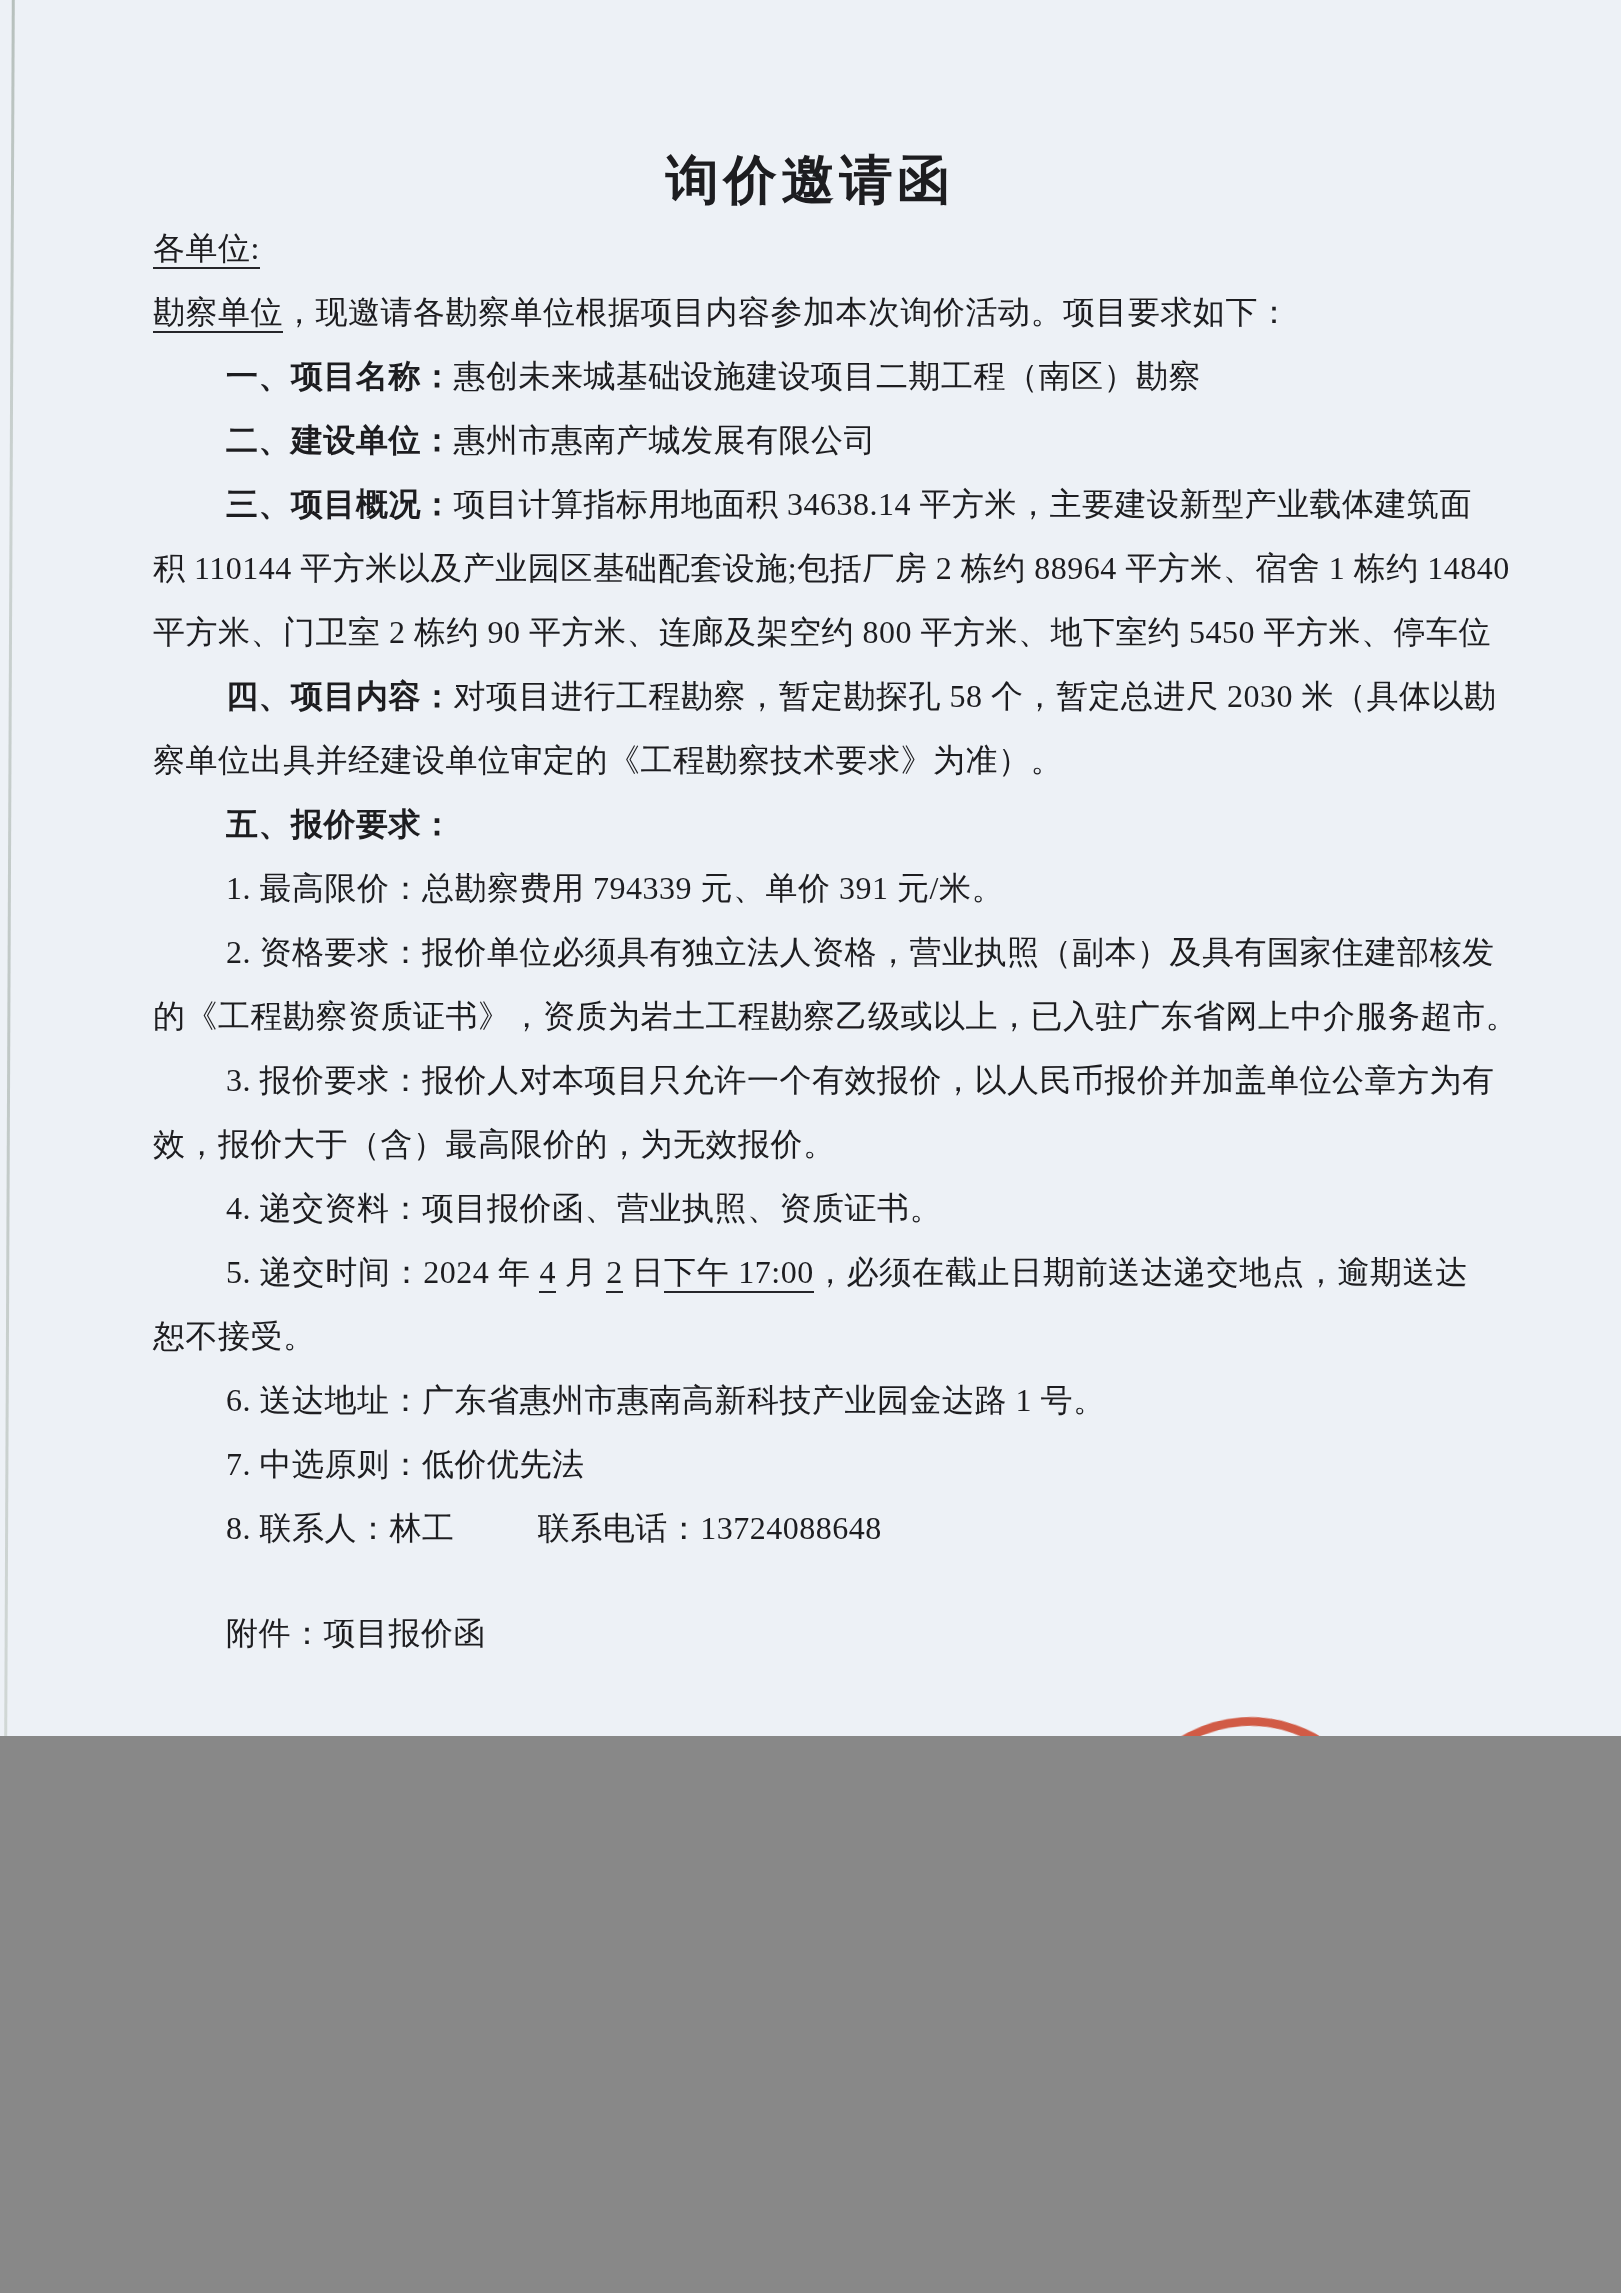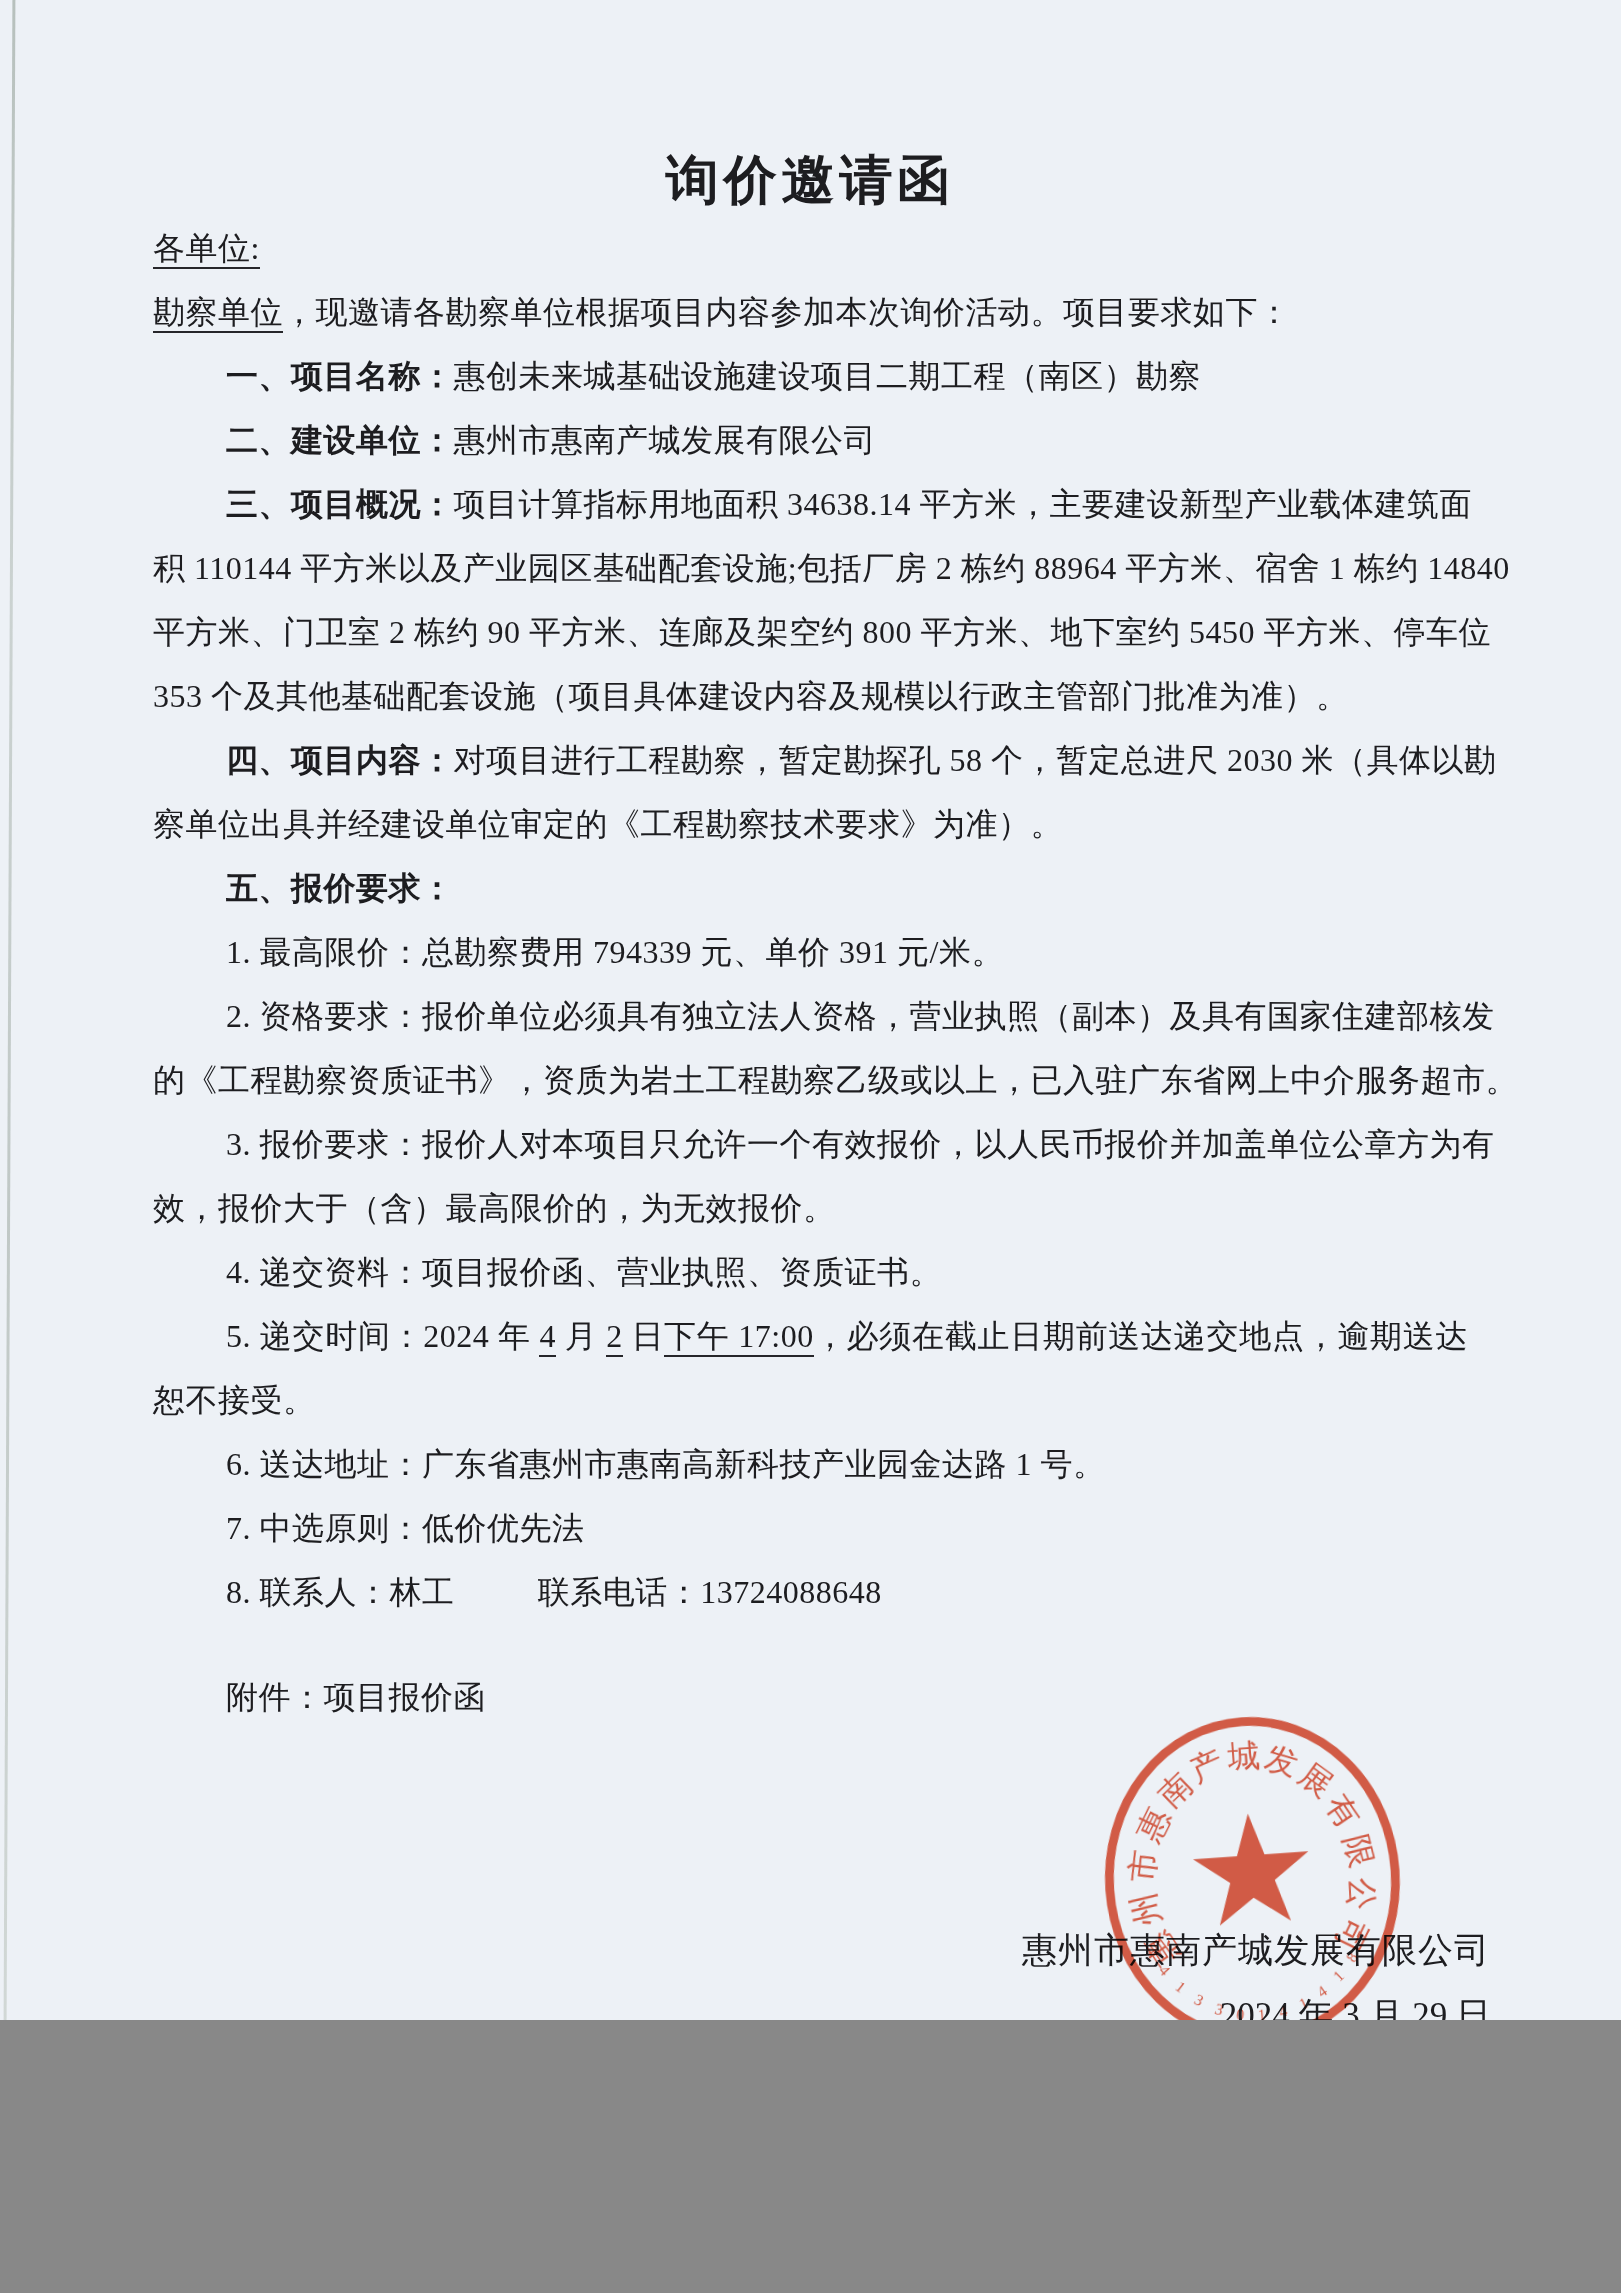--- a/index.html
+++ b/index.html
@@ -2,21 +2,21 @@
 <html><head>
 <meta charset="utf-8">
 <style>
   * { margin: 0; padding: 0; box-sizing: border-box; }
   html, body { background: #888; }
   body { font-family: "Liberation Serif", "DejaVu Serif", serif; }
 
   .page {
     position: relative;
     width: 1621px;
-    height: 2020px;
+    height: 1736px;
     margin: 0 auto;
     background: var(--paper, #edf1f6);
     color: var(--ink, #1d1d20);
     overflow: hidden;
   }
 
   
   .scan-edge {
     position: absolute;
     left: 7.8px; top: 0;
@@ -81,21 +81,20 @@
   <div class="content">
     <div class="doc-title">询价邀请函</div>
     <div class="lines">
         <div class="line"><span class="u ">各单位:</span></div>
         <div class="line"><span class="u ">勘察单位</span><span class="">，现邀请各勘察单位根据项目内容参加本次询价活动。项目要求如下：</span></div>
         <div class="line ind"><span class="b ">一、项目名称：</span><span class="">惠创未来城基础设施建设项目二期工程（南区）勘察</span></div>
         <div class="line ind"><span class="b ">二、建设单位：</span><span class="">惠州市惠南产城发展有限公司</span></div>
         <div class="line ind full"><span class="b ">三、项目概况：</span><span class="">项目计算指标用地面积 34638.14 平方米，主要建设新型产业载体建筑面</span></div>
         <div class="line full"><span class="">积 110144 平方米以及产业园区基础配套设施;包括厂房 2 栋约 88964 平方米、宿舍 1 栋约 14840</span></div>
         <div class="line full"><span class="">平方米、门卫室 2 栋约 90 平方米、连廊及架空约 800 平方米、地下室约 5450 平方米、停车位</span></div>
-        <div class="line"><span class="">353 个及其他基础配套设施（项目具体建设内容及规模以行政主管部门批准为准）。</span></div>
         <div class="line ind full"><span class="b ">四、项目内容：</span><span class="">对项目进行工程勘察，暂定勘探孔 58 个，暂定总进尺 2030 米（具体以勘</span></div>
         <div class="line"><span class="">察单位出具并经建设单位审定的《工程勘察技术要求》为准）。</span></div>
         <div class="line ind"><span class="b ">五、报价要求：</span></div>
         <div class="line ind"><span class="">1. 最高限价：总勘察费用 794339 元、单价 391 元/米。</span></div>
         <div class="line ind full"><span class="">2. 资格要求：报价单位必须具有独立法人资格，营业执照（副本）及具有国家住建部核发</span></div>
         <div class="line full"><span class="">的《工程勘察资质证书》，资质为岩土工程勘察乙级或以上，已入驻广东省网上中介服务超市。</span></div>
         <div class="line ind full"><span class="">3. 报价要求：报价人对本项目只允许一个有效报价，以人民币报价并加盖单位公章方为有</span></div>
         <div class="line"><span class="">效，报价大于（含）最高限价的，为无效报价。</span></div>
         <div class="line ind"><span class="">4. 递交资料：项目报价函、营业执照、资质证书。</span></div>
         <div class="line ind full"><span class="">5. 递交时间：2024 年 </span><span class="u ">4</span><span class=""> 月 </span><span class="u ">2</span><span class=""> 日</span><span class="u ">下午 17:00</span><span class="">，必须在截止日期前送达递交地点，逾期送达</span></div>

